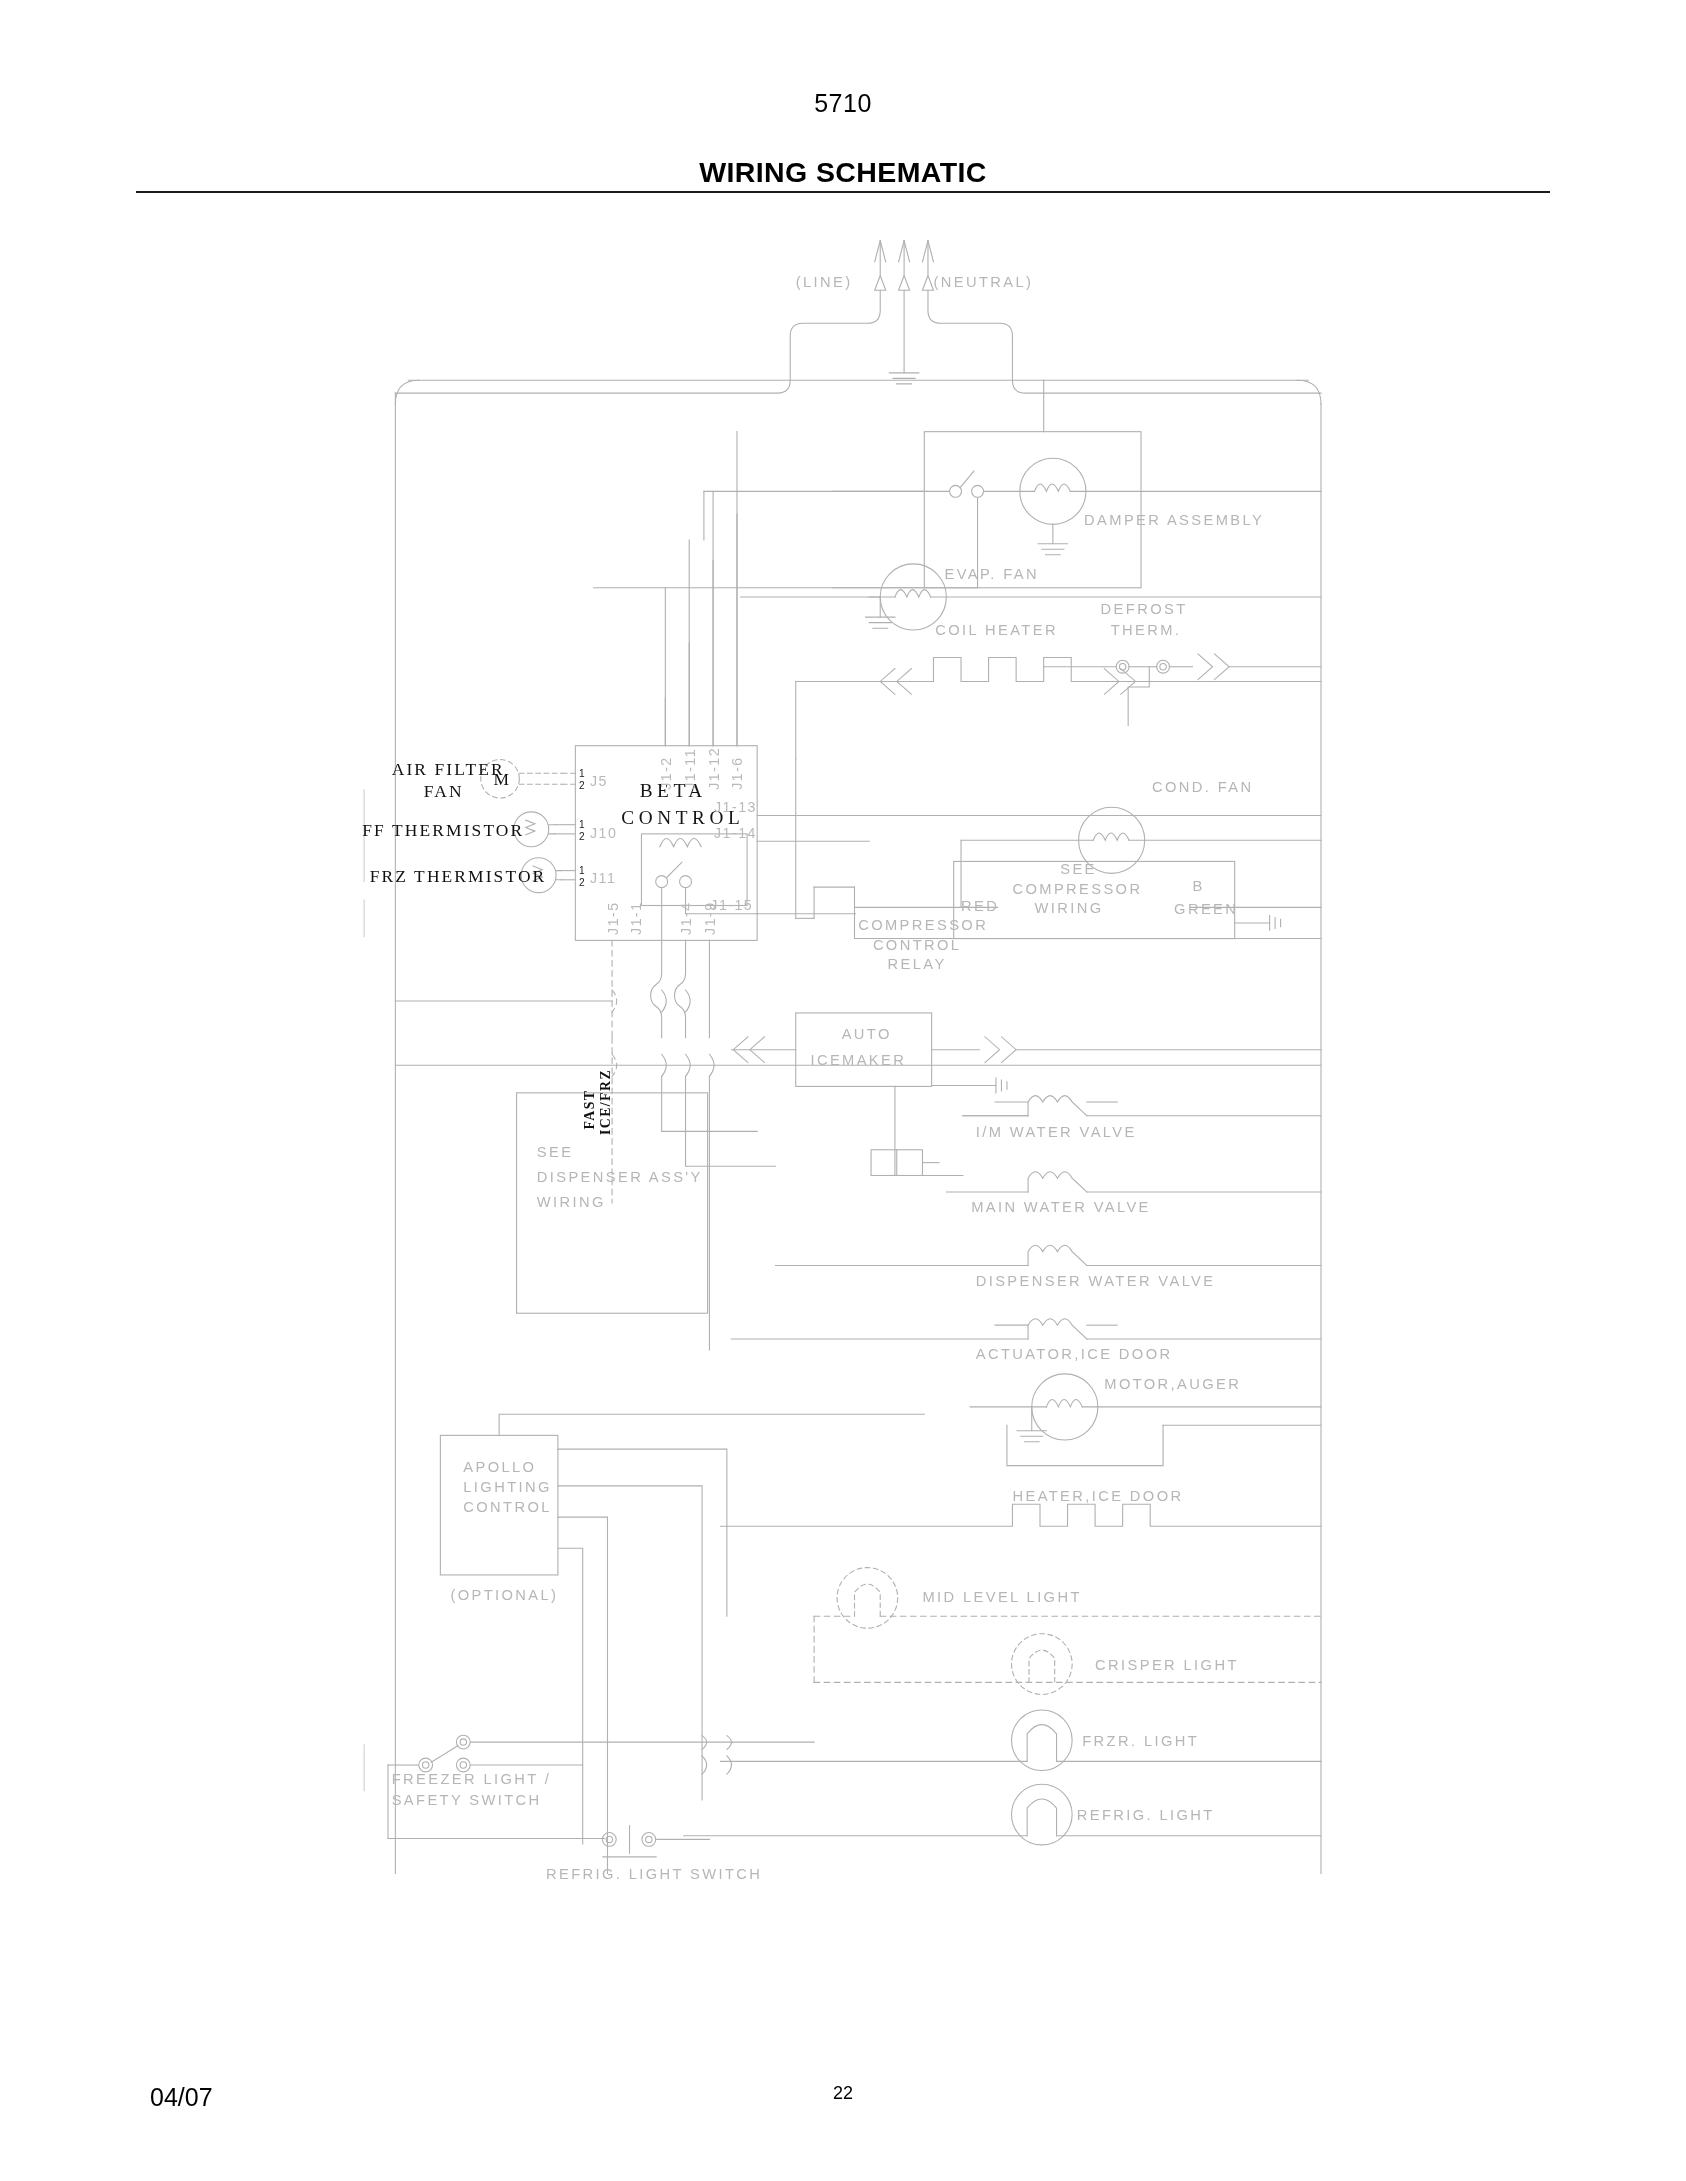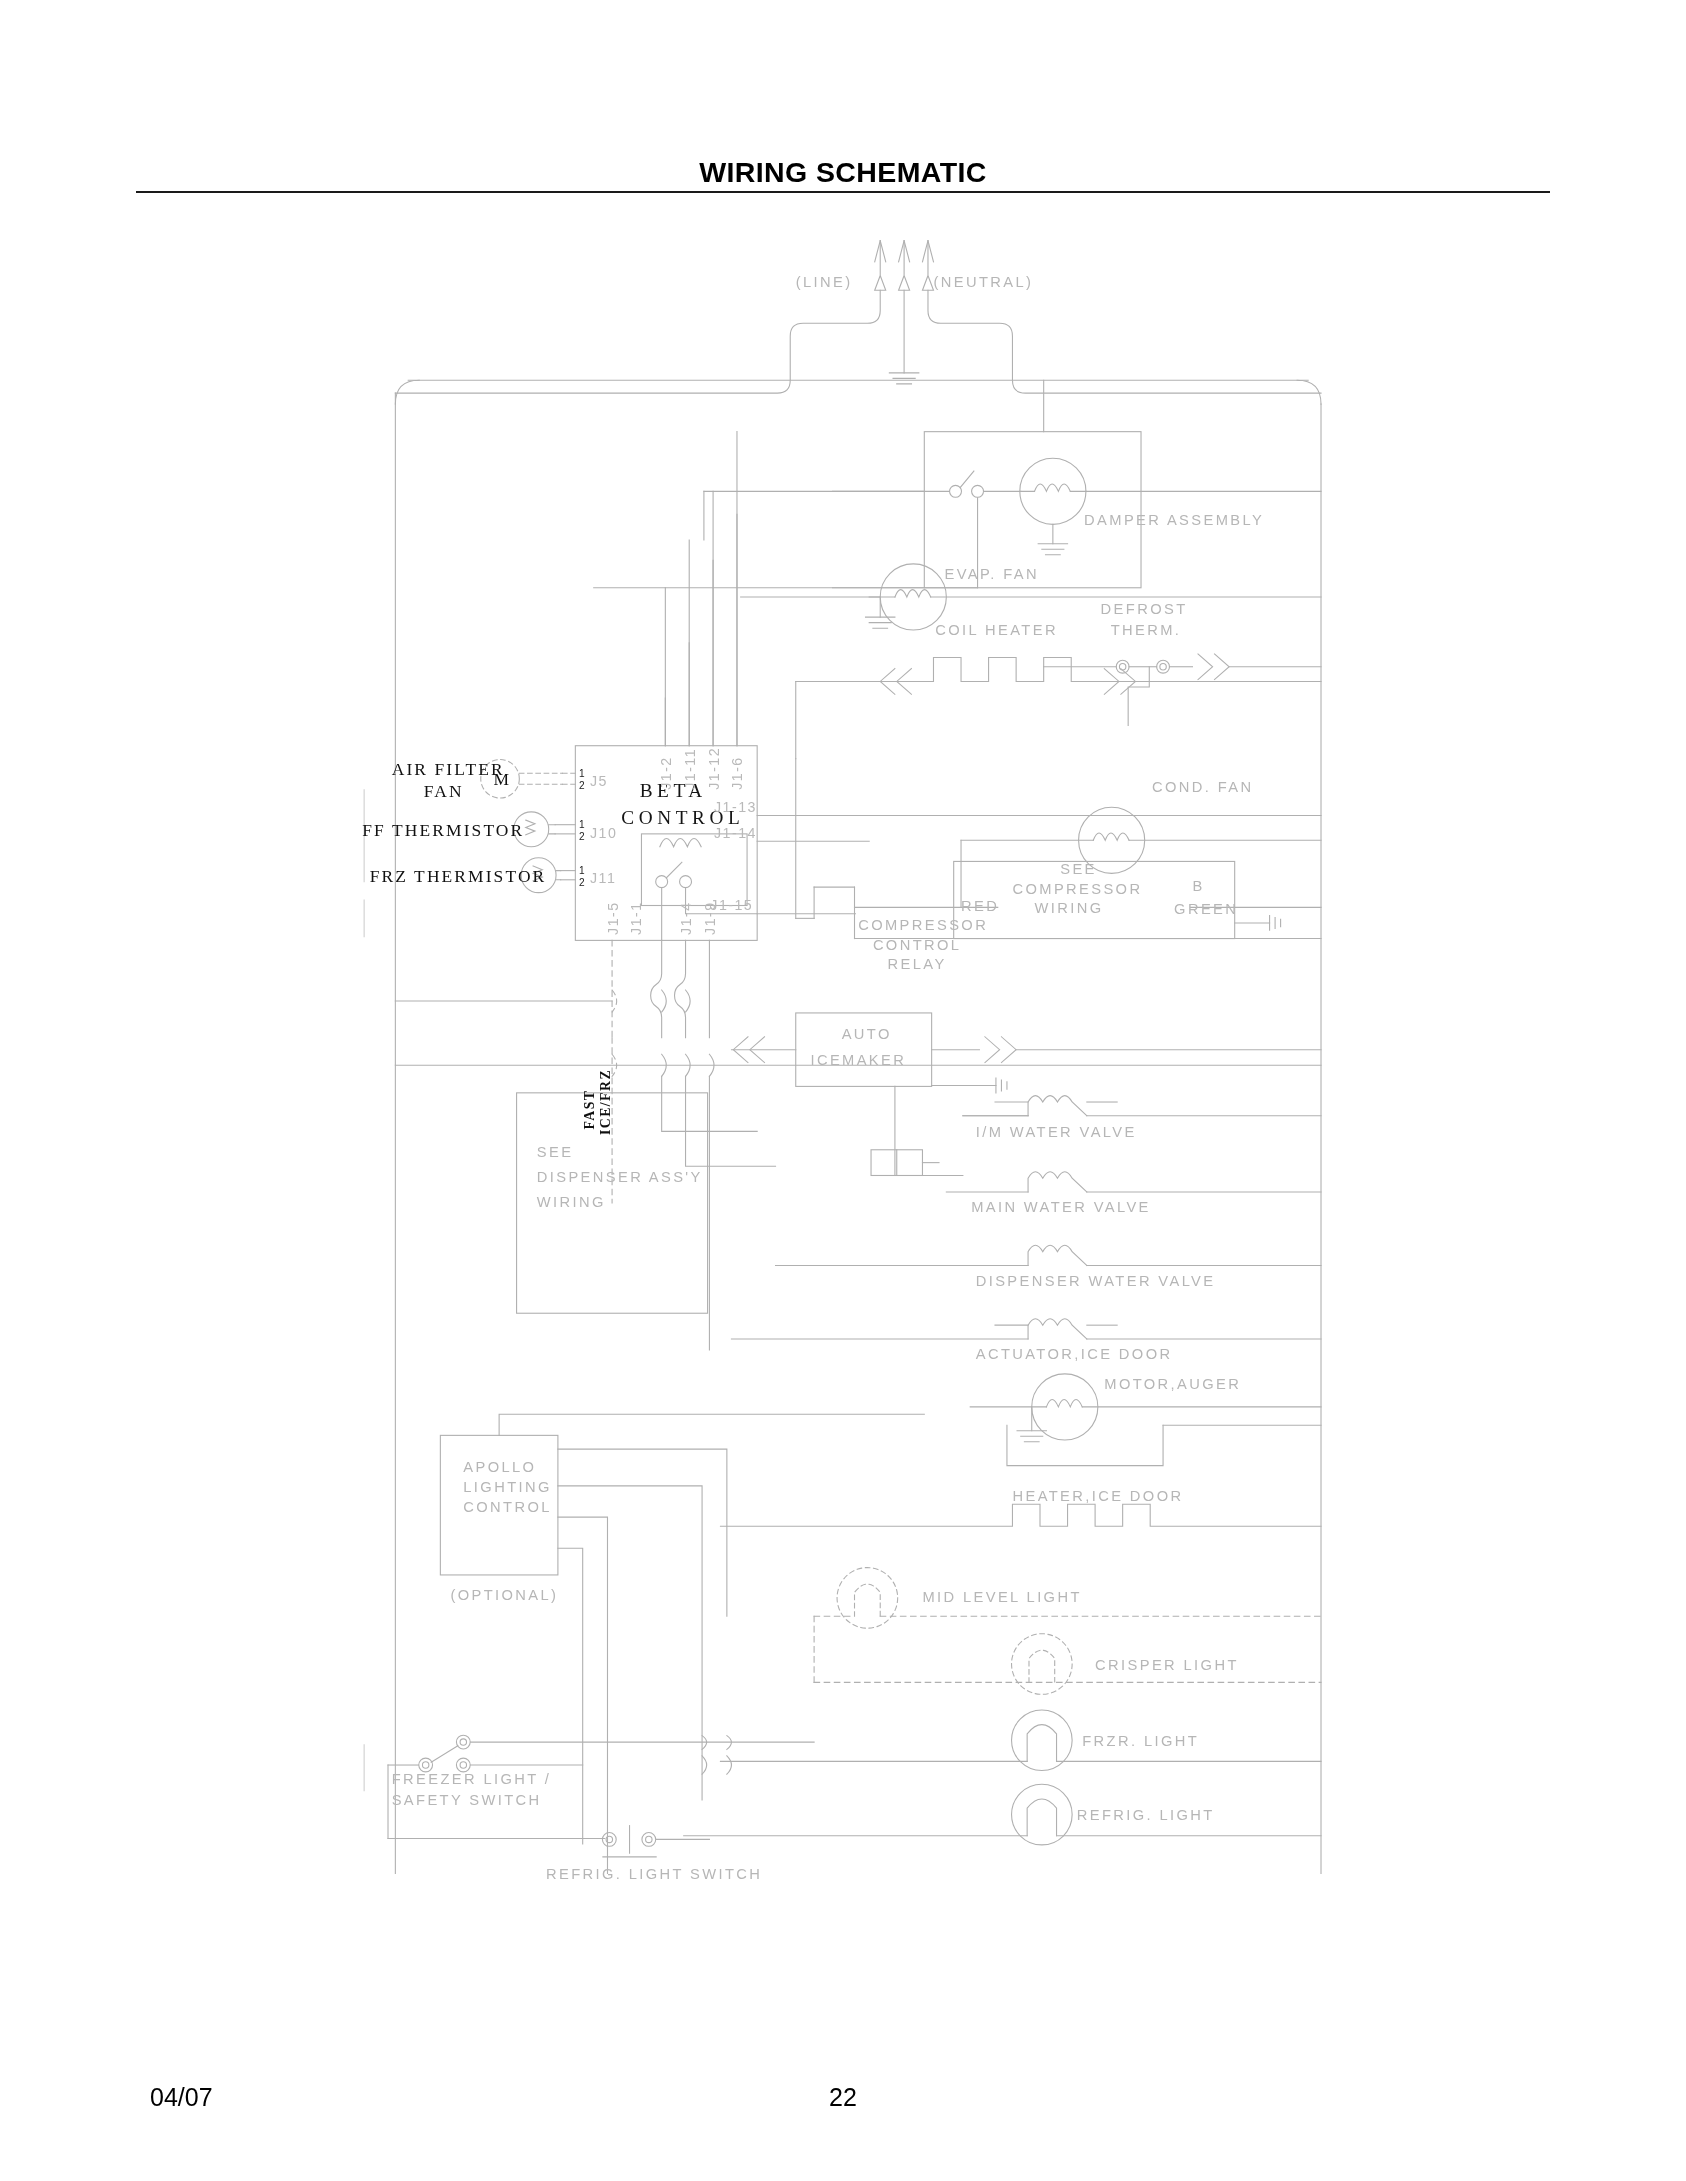--- a/index.html
+++ b/index.html
@@ -7,38 +7,39 @@
   body{width:1686px;height:2182px;font-family:"Liberation Sans",sans-serif;color:#000;position:relative;overflow:hidden;}
   .page{position:relative;width:1686px;height:2182px;background:#fff;}
 
   .model-no{position:absolute;top:89px;left:0;width:1686px;text-align:center;
             font-size:25px;font-family:"Liberation Sans",sans-serif;color:#000;letter-spacing:0.5px;}
   .doc-title{position:absolute;top:156px;left:0;width:1686px;text-align:center;
              font-size:28.5px;font-weight:bold;font-family:"Liberation Sans",sans-serif;color:#000;letter-spacing:0.4px;}
   .hrule{position:absolute;left:136px;top:191px;width:1414px;height:1.8px;background:#1a1a1a;}
 
   .footer-date{position:absolute;left:142px;top:2083px;font-size:25px;color:#000;margin-left:8px;}
-  .footer-page{position:absolute;left:0;top:2083px;width:1686px;text-align:center;font-size:25px;color:#000;}
+  .footer-page{position:absolute;left:0;top:2083px;width:1686px;text-align:center;font-size:18px;color:#000;}
 
   #svgwrap{position:absolute;left:0;top:0;width:1686px;height:2182px;margin-left:6px;}
   svg{display:block;}
 
   text{font-family:"Liberation Sans",sans-serif;}
   .lbl{font-size:16px;fill:#b6b6b6;letter-spacing:2.6px;}
   .lbl-dk{font-size:19px;fill:#111;letter-spacing:2.3px;font-family:"Liberation Serif",serif;}
   .lbl-beta{font-size:21px;fill:#141414;letter-spacing:5px;font-family:"Liberation Serif",serif;}
   .pin{font-size:15.5px;fill:#b9b9b9;letter-spacing:1.6px;}
   .pinnum{font-size:11px;fill:#222;}
   .lbl-vert{font-size:15px;fill:#111;letter-spacing:1.6px;font-family:"Liberation Serif",serif;font-weight:bold;}
 </style>
 </head>
 <body>
 
 <div class="page">
 
+  <div class="model-no">5710</div>
   <div class="doc-title">WIRING SCHEMATIC</div>
   <div class="hrule"></div>
 
   <div id="svgwrap">
   <svg width="1686" height="2182" viewBox="0 0 1836 2376" xmlns="http://www.w3.org/2000/svg">
     <defs>
       <g id="coil3">
         <path d="M0,0 q5,-14 10,0 q5,-14 10,0 q5,-14 10,0" fill="none" stroke="#b0b0b0" stroke-width="1.1"></path>
       </g>
     </defs>

